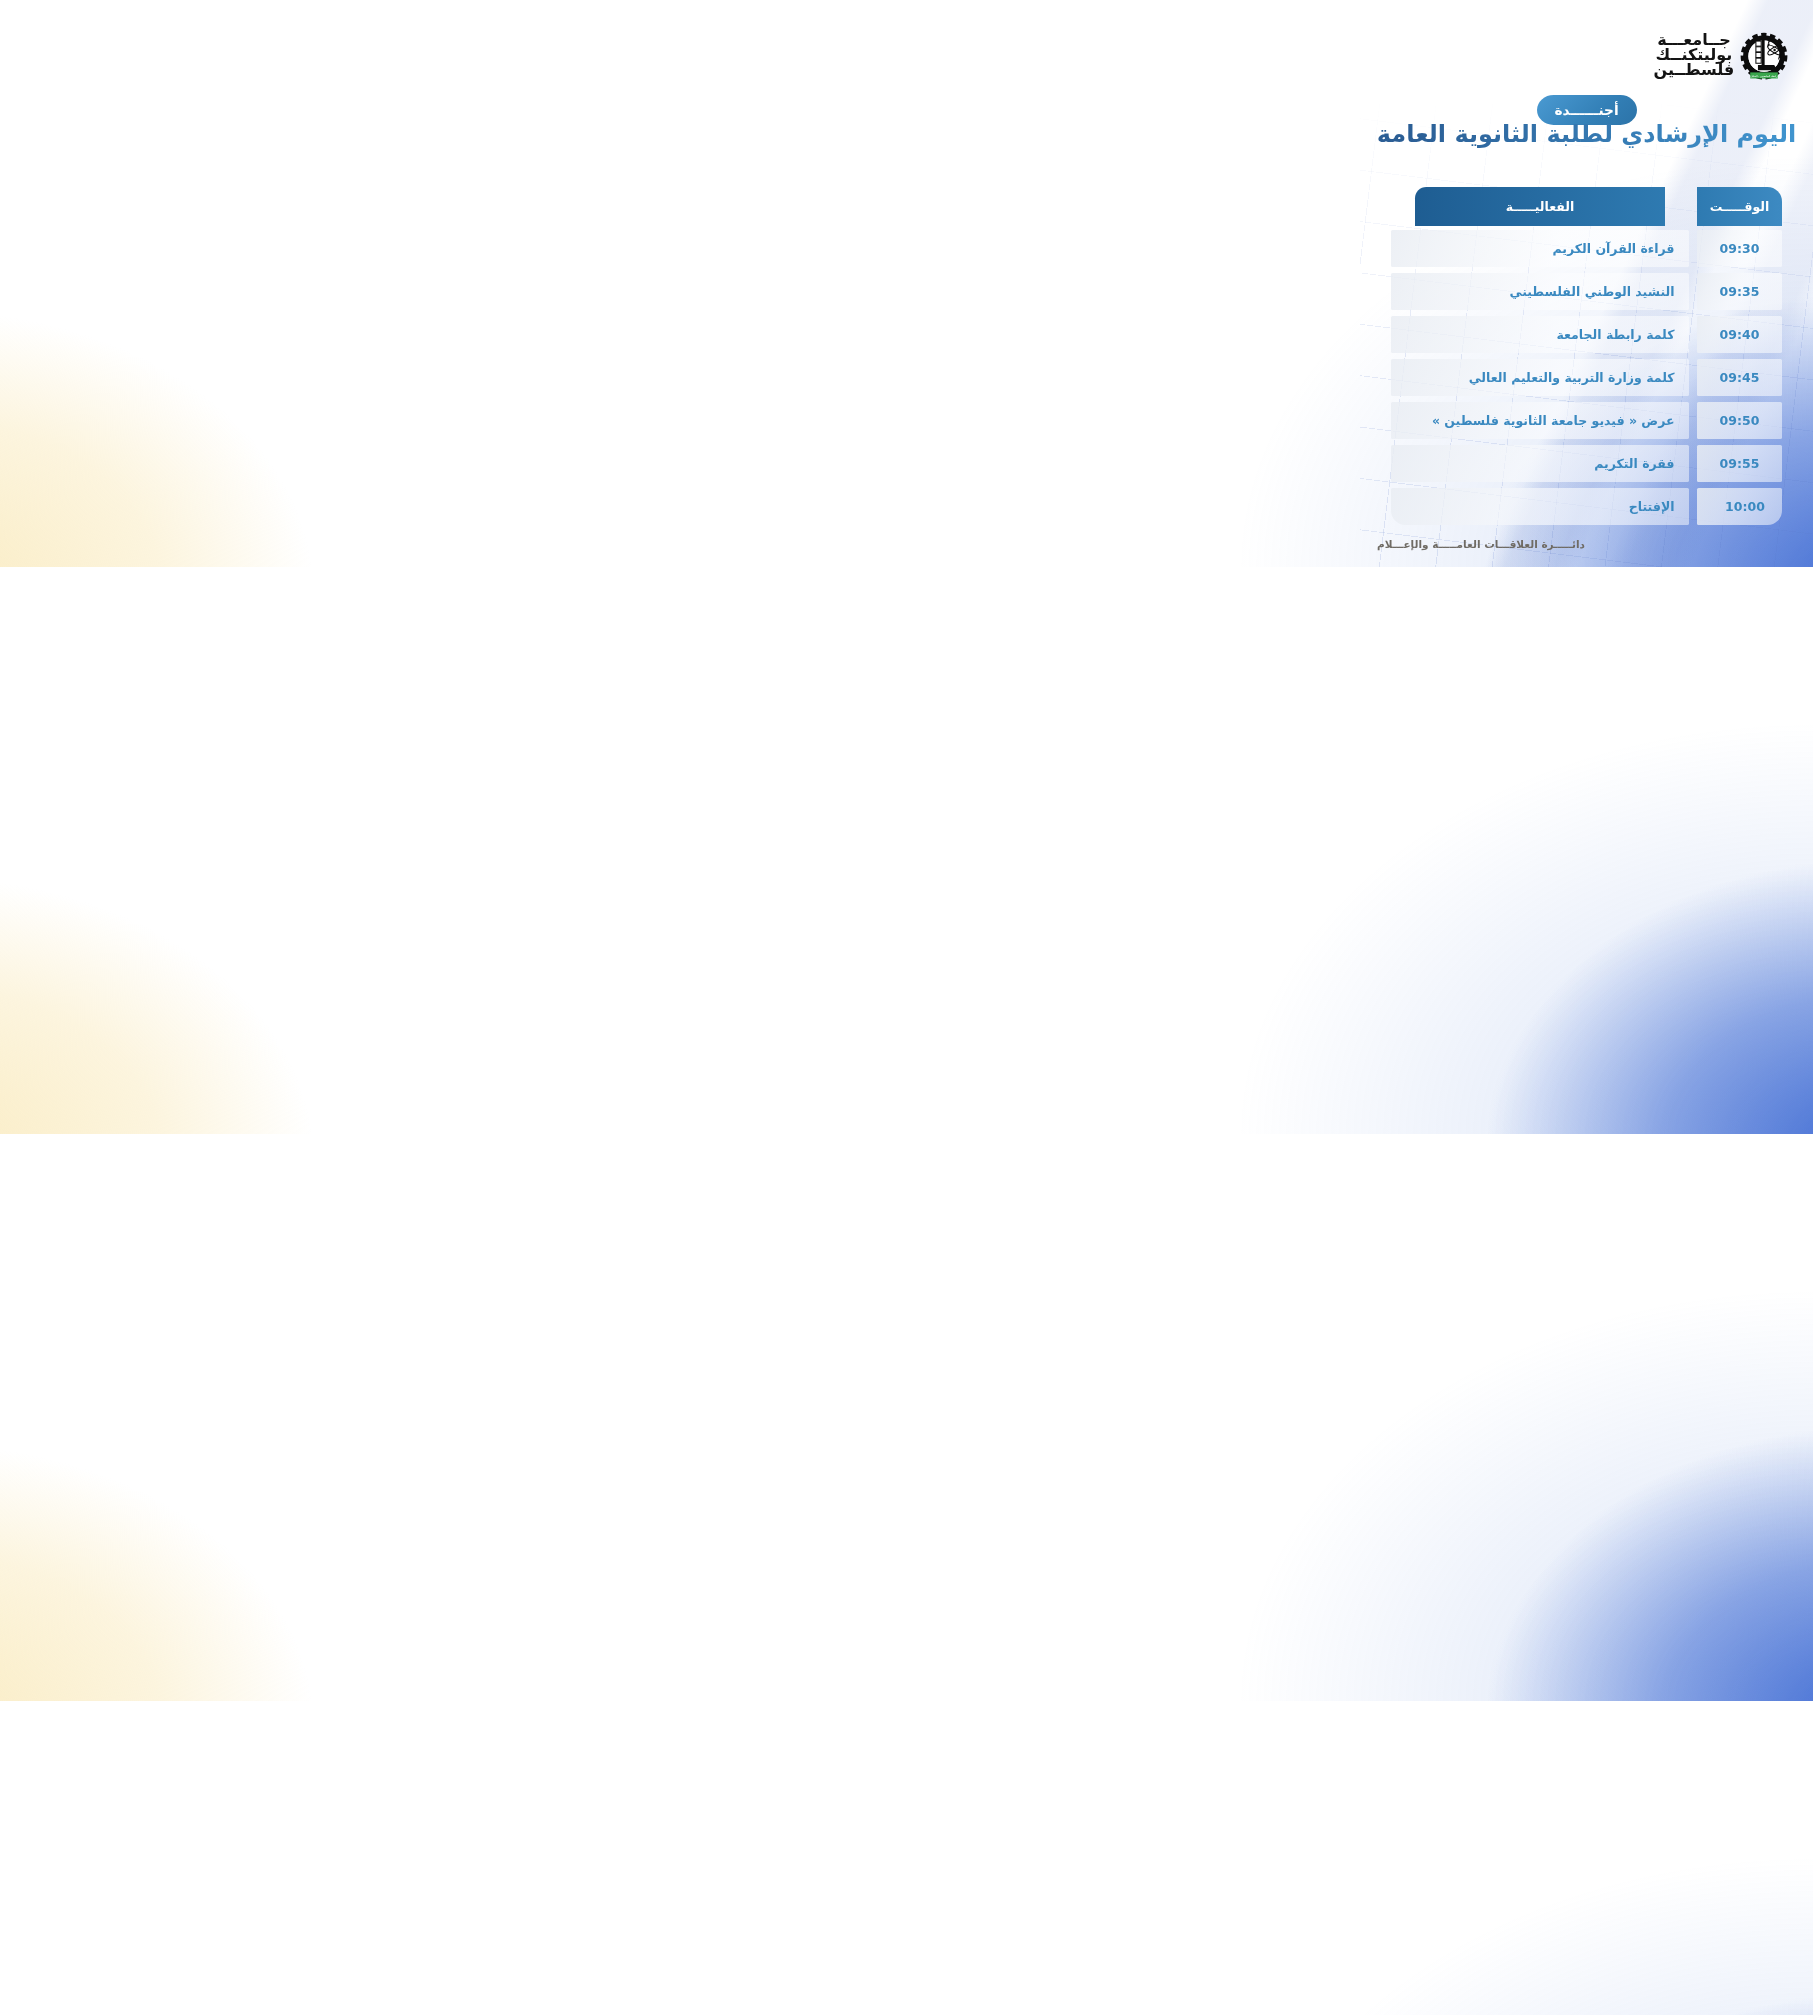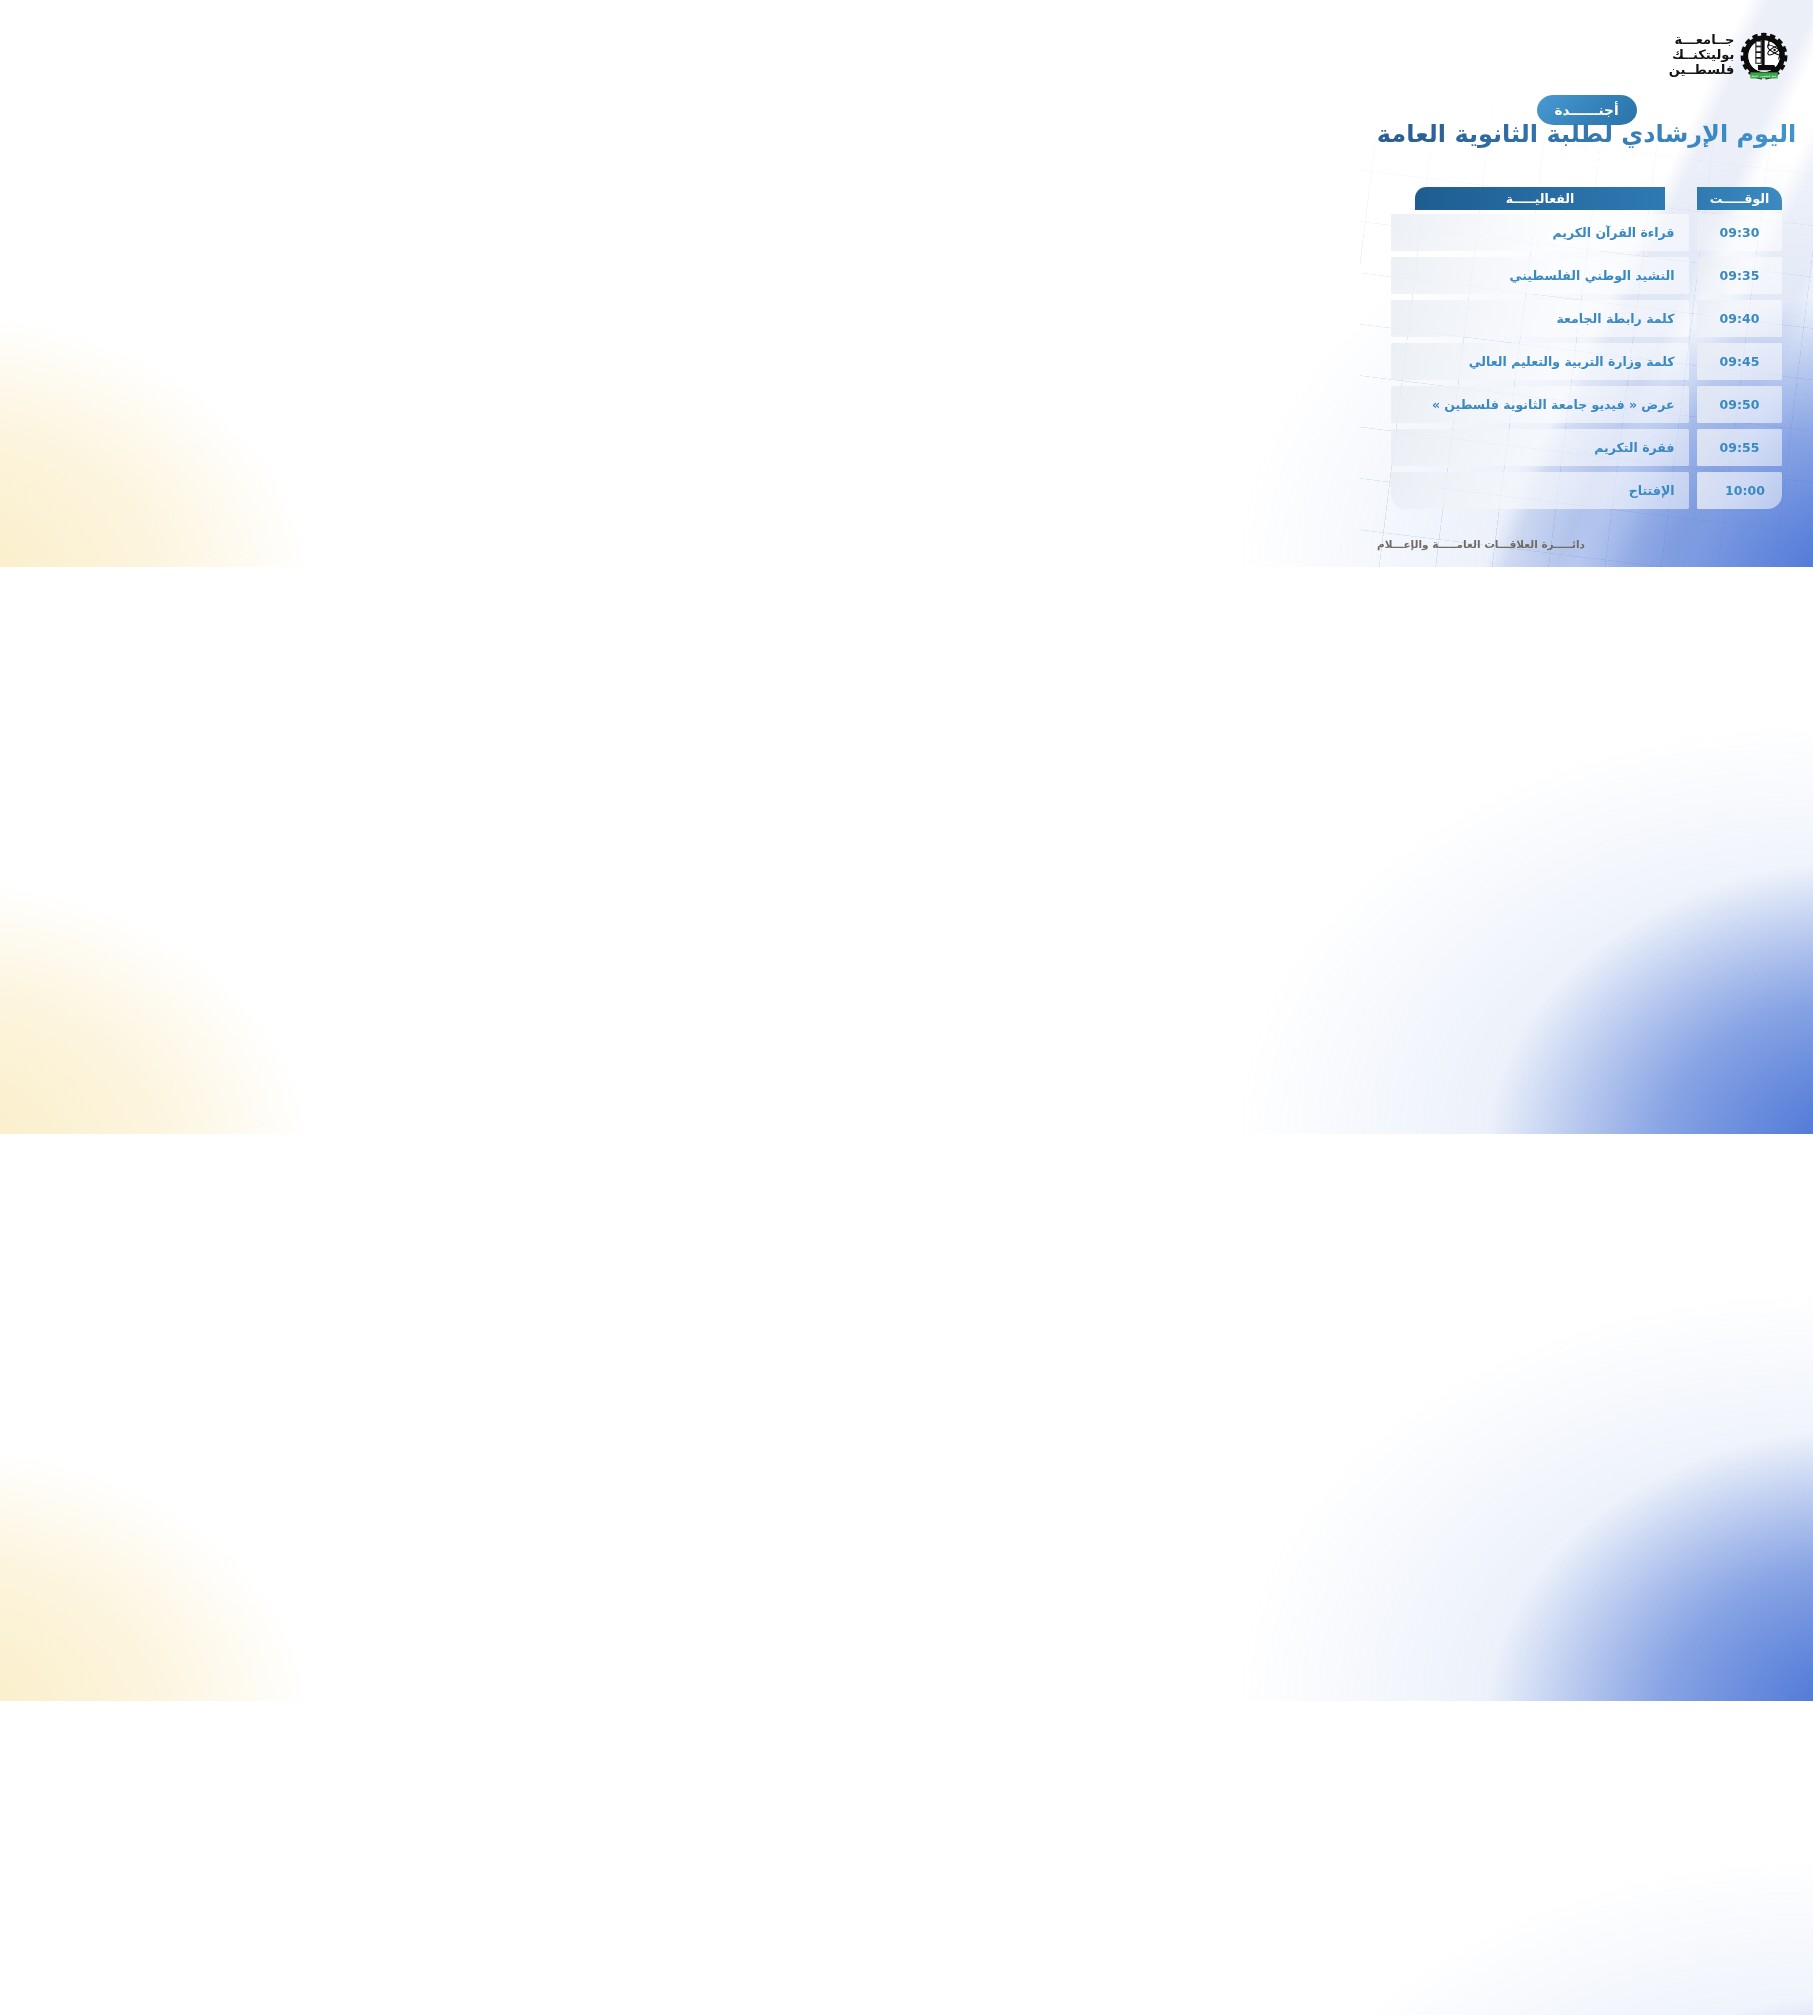--- a/index.html
+++ b/index.html
@@ -34,22 +34,22 @@
       linear-gradient(115deg, transparent 71%, rgba(66,100,190,0.08) 74%, rgba(66,100,190,0.08) 80%, transparent 83%);
   }
 
   
   .logo-area {
     position: absolute; top: 24px; right: 13.7px;
     display: flex; align-items: center; gap: 4px;
   }
   .logo-svg { width: 61px; height: 61px; display: block; }
   .wordmark {
-    color: #141414;
-    font-size: 13px; font-weight: 700; line-height: 15.3px;
+    text-align: center; color: #141414;
+    font-size: 16px; font-weight: 700; line-height: 15.3px;
     white-space: nowrap;
   }
 
   
   .badge {
     position: absolute; top: 95px; left: 50%; transform: translateX(-50%);
     width: 100px; height: 30px;
     border-radius: 17.7px / 16px;
     background: linear-gradient(135deg, #4a9ad2 0%, #3380b7 60%, #2c73a8 100%);
     display: flex; align-items: center; justify-content: center;
@@ -70,21 +70,21 @@
   .table { position: absolute; top: 187px; left: 31px; width: 391px; }
   .thead, .trow { display: flex; gap: 8px; }
   .cell {
     display: flex; align-items: center;
     box-sizing: border-box;
   }
   .time { flex: 0 0 85px; justify-content: center; }
   .act  { flex: 1; justify-content: flex-start; padding-right: 14.5px; }
 
   .thead .cell {
-    height: 23px; color: #ffffff;
+    height: 39px; color: #ffffff;
     font-size: 12.5px; font-weight: 700;
     justify-content: center; padding: 0; margin-left: 24px;
   }
   .th-act  { background: linear-gradient(90deg, #1e5d92 0%, #2e7ab1 100%); border-radius: 11.3px 0 0 0; }
   .th-time { background: linear-gradient(90deg, #2e7ab1 0%, #3d8ac2 100%); border-radius: 0 14.5px 0 0; }
 
   .trow { margin-top: 6px; }
   .trow.first { margin-top: 4.4px; }
   .trow .cell {
     height: 37px;

